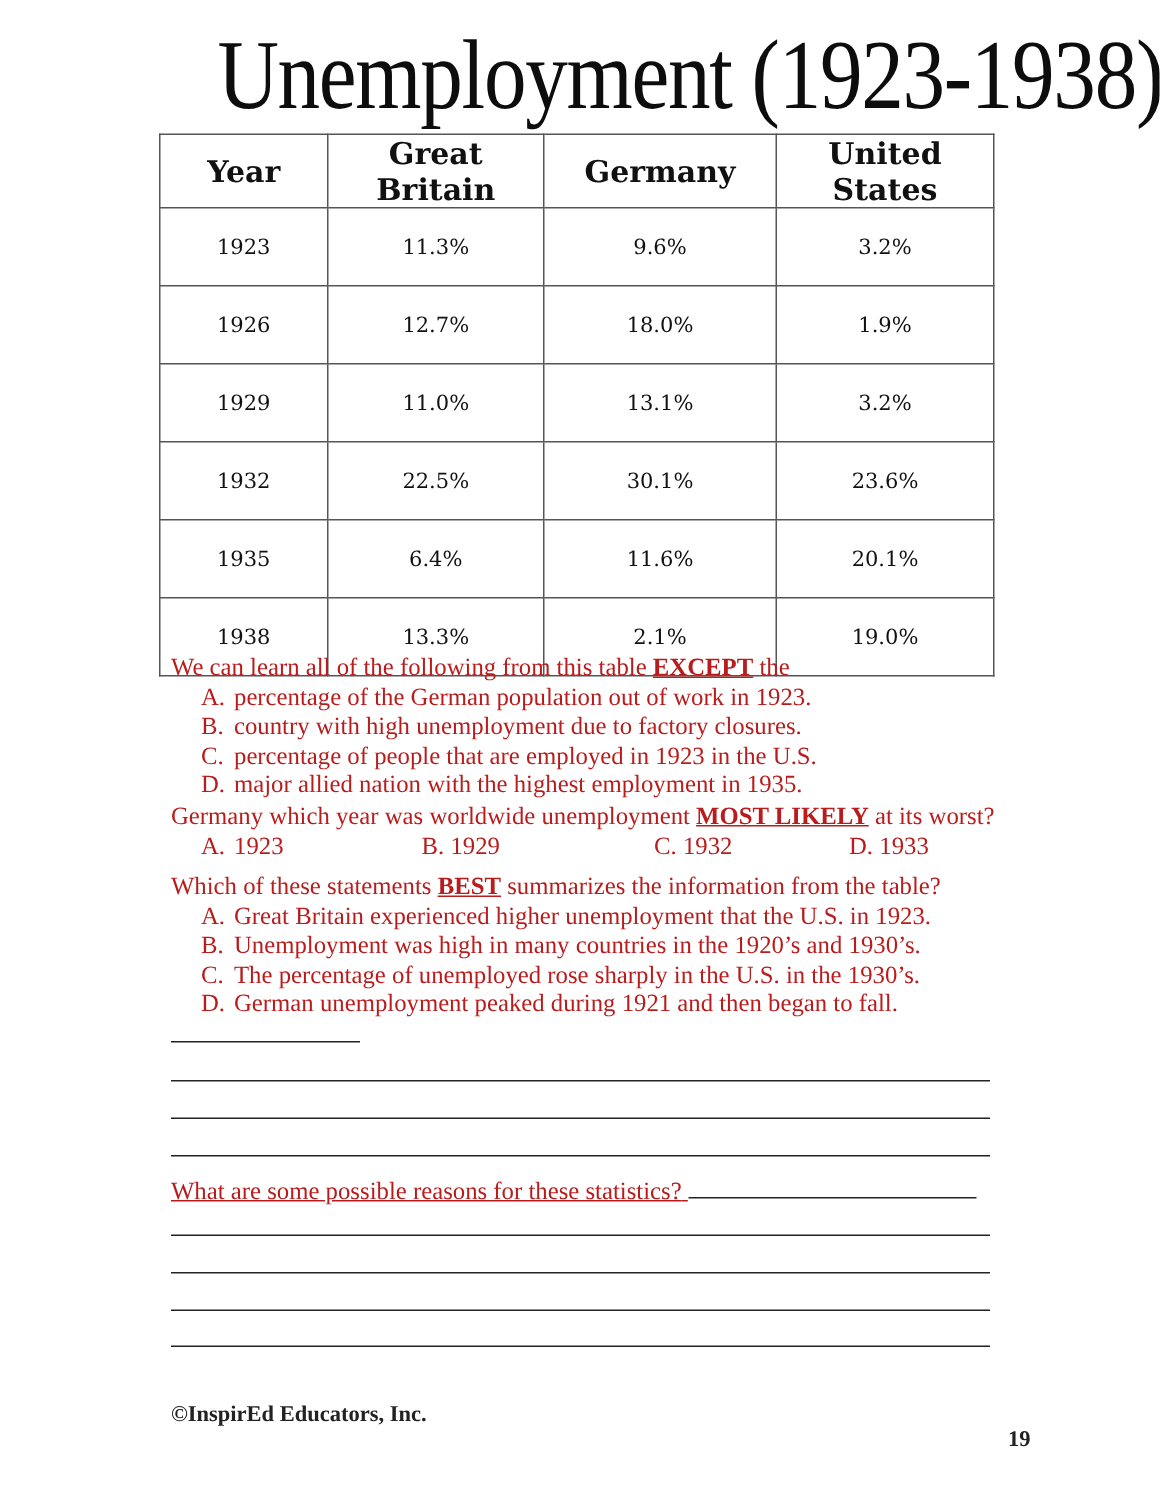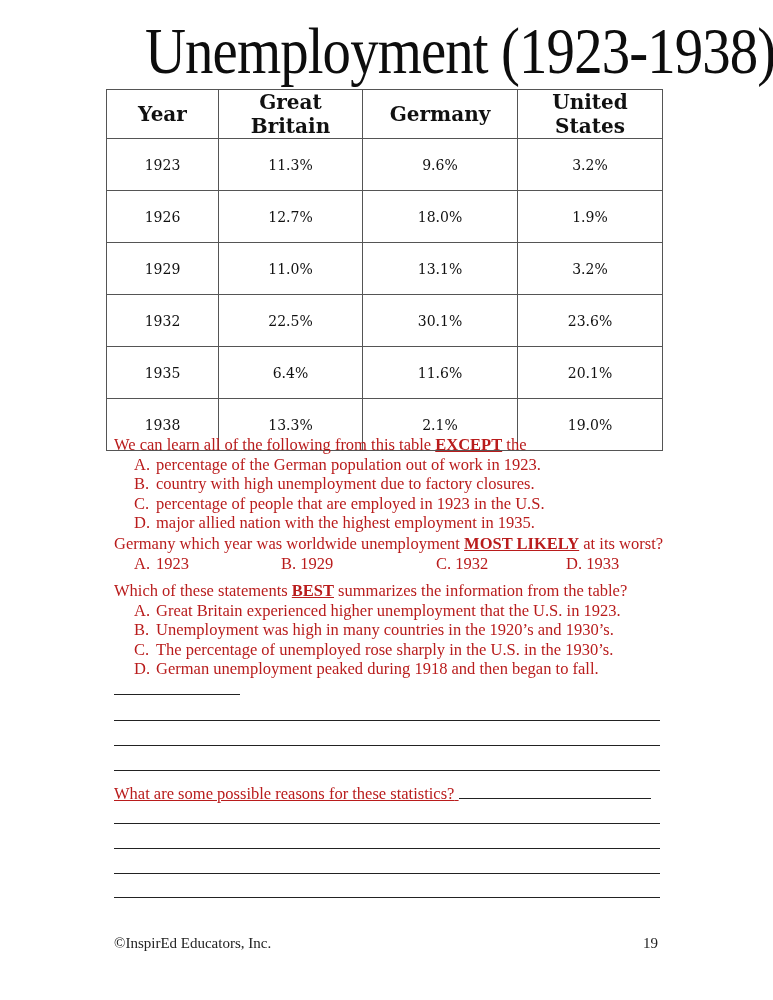--- a/index.html
+++ b/index.html
@@ -24,21 +24,21 @@
   .q { position: absolute; left: 114px; width: 560px;
        font-family: "Liberation Serif", serif; font-size: 16.5px; line-height: 19.5px; color: #b91c1c; }
   .q .stem { white-space: nowrap; }
   .q .emph { font-weight: bold; text-decoration: underline; }
   .q .opt { padding-left: 20px; white-space: nowrap; }
   .q .opt .letter { display: inline-block; width: 22px; }
   .opts-row { display: flex; padding-left: 20px; }
   .opts-row span { display: inline-block; }
   .line { position: absolute; left: 114px; width: 546px; height: 0; border-top: 1.6px solid #222; }
   .blank-inline { display: inline-block; border-bottom: 1.6px solid #222; vertical-align: baseline; }
-  .footer { position: absolute; top: 935px; font-family: "Liberation Serif", serif; font-size: 15px; color: #222; }
+  .footer { position: absolute; top: 935px; font-family: "Liberation Serif", serif; font-size: 15px; color: #222; font-weight: bold; }
 </style>
 </head>
 <body>
 
 <div class="title">Unemployment (1923-1938)</div>
 
 <table class="data">
   <colgroup>
       <col class="c1">
       <col class="c2">
@@ -115,33 +115,33 @@
   </div>
 </div>
 
 <div class="q" style="top:581px;">
   <div class="stem">
     <span>Which of these statements </span><span class="emph">BEST</span><span> summarizes the information from the table?</span>
   </div>
   <div class="opt"><span class="letter">A.</span><span>Great Britain experienced higher unemployment that the U.S. in 1923.</span></div>
   <div class="opt"><span class="letter">B.</span><span>Unemployment was high in many countries in the 1920’s and 1930’s.</span></div>
   <div class="opt"><span class="letter">C.</span><span>The percentage of unemployed rose sharply in the U.S. in the 1930’s.</span></div>
-  <div class="opt"><span class="letter">D.</span><span>German unemployment peaked during 1918 and then began to fall.</span></div>
+  <div class="opt"><span class="letter">D.</span><span>German unemployment peaked during 1921 and then began to fall.</span></div>
 </div>
 
 <div class="q" style="top:680px;">
   <span class="blank-inline" style="width:126px;"></span>
 </div>
 <div class="line" style="top:720px;"></div>
 <div class="line" style="top:745px;"></div>
 <div class="line" style="top:770px;"></div>
 
 <div class="q" style="top:784px;text-decoration:underline;">
   <span class="stem">What are some possible reasons for these statistics?</span>
   <span class="blank-inline" style="width:192px;"></span>
 </div>
 <div class="line" style="top:823px;"></div>
 <div class="line" style="top:848px;"></div>
 <div class="line" style="top:873px;"></div>
 <div class="line" style="top:897px;"></div>
 
 <div class="footer" style="left:114px;">©InspirEd Educators, Inc.</div>
-<div class="footer" style="left:643px;">19</div>
+<div class="footer" style="left:672px;margin-top:17px;">19</div>
 
 </body></html>

